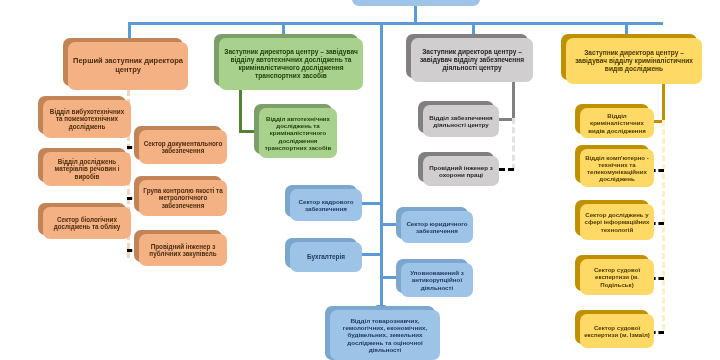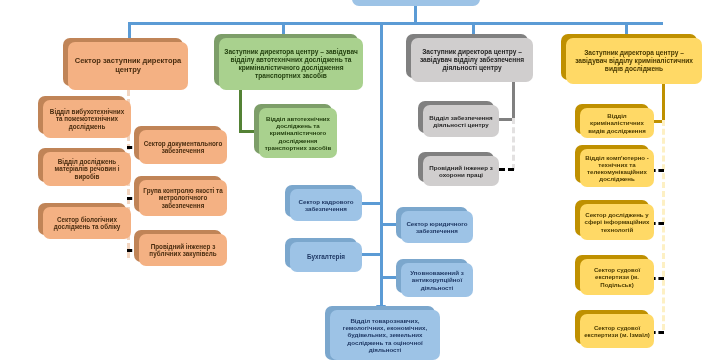--- a/index.html
+++ b/index.html
@@ -89,21 +89,21 @@
   <div class="ar down b-blue" style="left:278px;top:34px;border-top:7px solid #5b9bd5;"></div>
 
   <div class="ln v b-blue" style="left:472px;top:22px;height:14px;"></div>
   <div class="ar down b-blue" style="left:468px;top:34px;border-top:7px solid #5b9bd5;"></div>
 
   <div class="ln v b-blue" style="left:625px;top:22px;height:14px;"></div>
   <div class="ar down b-blue" style="left:621px;top:34px;border-top:7px solid #5b9bd5;"></div>
 
   <div class="shadow s-orange" style="left:63px;top:38px;width:120px;height:48px;"></div>
   <div class="node c-orange" style="left:68px;top:42px;width:120px;height:48px;font-size:7.5px;">
-    <span class="txt">Сектор заступник директора центру</span>
+    <span class="txt">Перший заступник директора центру</span>
   </div>
 
   <div class="dash d-orange" style="left:127px;top:90px;height:168px;"></div>
 
   <div class="shadow s-orange" style="left:38px;top:96px;width:88px;height:38px;"></div>
   <div class="node c-orange" style="left:43px;top:100px;width:88px;height:38px;font-size:6.3px;">
     <span class="txt">Відділ вибухотехнічних та пожежотехнічних досліджень</span>
   </div>
   <div class="stub d-orange" style="left:116px;top:118px;width:14px;"></div>
   <div class="ar left" style="left:108px;top:114px;border-right:7px solid #f2d5c0;"></div>

